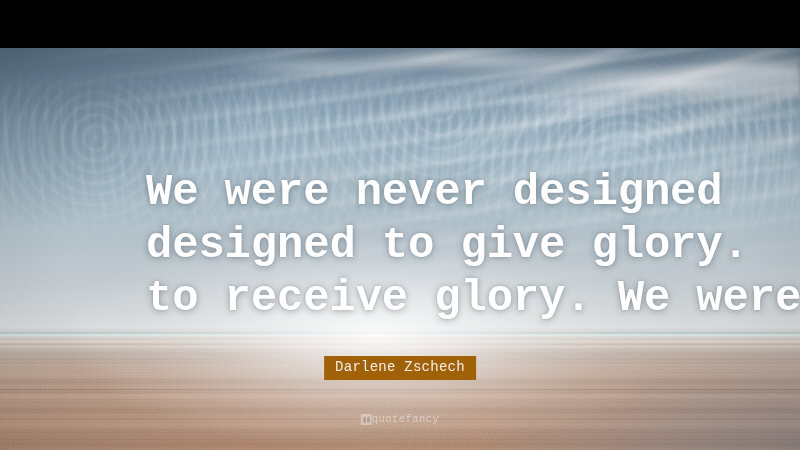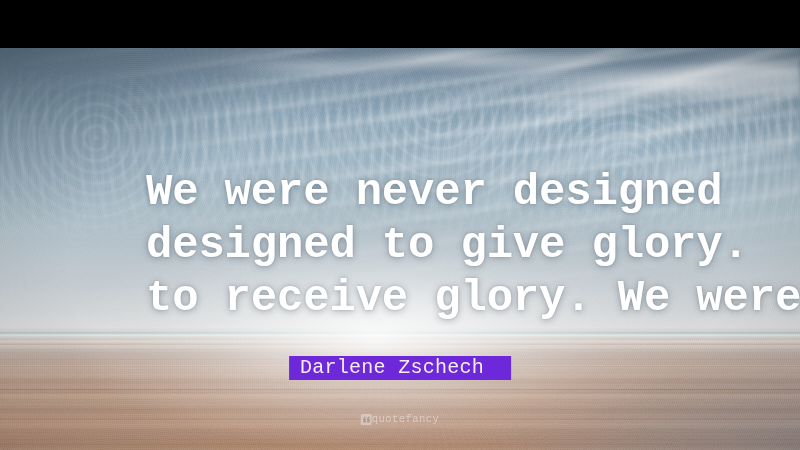--- a/index.html
+++ b/index.html
@@ -260,24 +260,24 @@
     letter-spacing: -0.2px;
     white-space: nowrap;
     text-shadow: 0 1px 7px rgba(40,55,70,0.38), 0 0 2px rgba(40,55,70,0.22);
   }
 
   .author-badge {
     position: absolute;
     left: 50%;
     transform: translateX(-50%);
     top: 308px;
-    padding: 4px 27px 5px 11px;
-    background: #6d28d9;
+    padding: 4px 11px 5px 11px;
+    background: #a16207;
     color: #f6eeee;
-    font-size: 20px;
+    font-size: 14px;
     line-height: 15px;
     letter-spacing: 0.25px;
     white-space: nowrap;
   }
 
   .watermark {
     position: absolute;
     left: 50%;
     transform: translateX(-50%);
     top: 366px;

